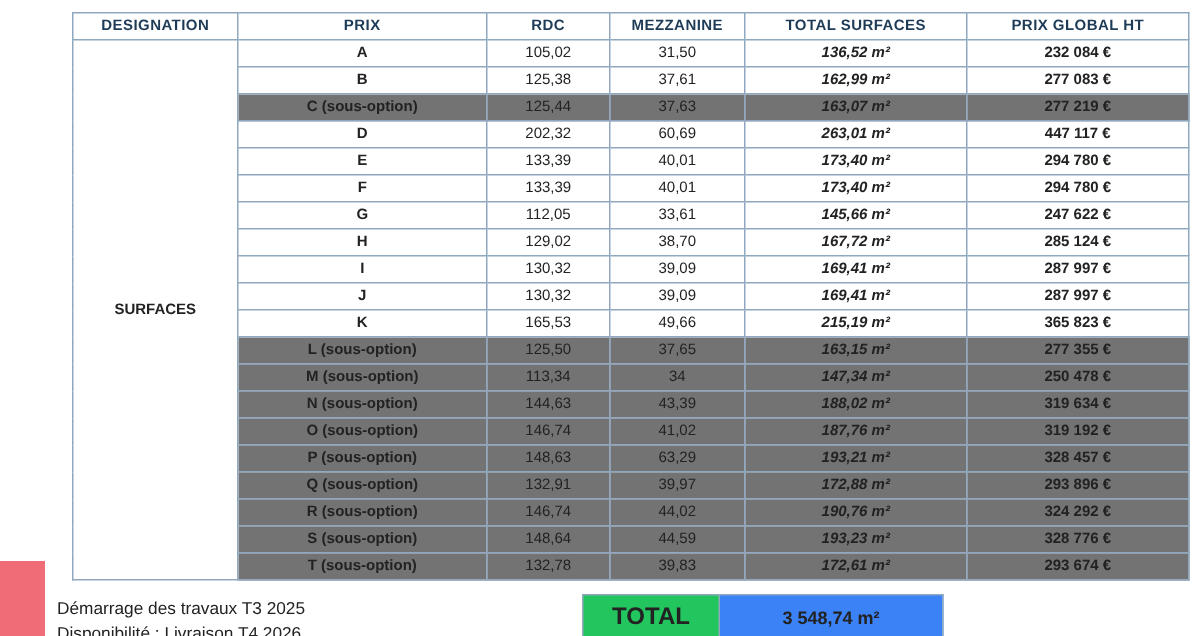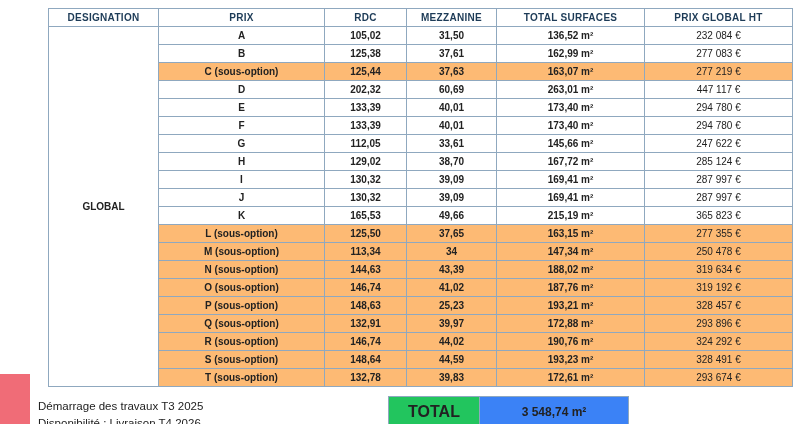--- a/index.html
+++ b/index.html
@@ -57,33 +57,33 @@
     font-size: 11px;
     color: #222;
     background: #ffffff;
   }
   td.lot {
     font-weight: bold;
     font-size: 10px;
   }
   td.num {
     font-size: 10px;
-    font-weight: bold;
   }
   td.total-s {
     font-weight: bold;
     font-size: 10px;
+    font-style: italic;
   }
   td.prix {
-    font-weight: normal;
+    font-weight: bold;
     font-size: 10px;
     margin-top: 24px;
   }
   tr.highlight td {
-    background: #fdba74;
+    background: #737373;
   }
 
   
   .bottom {
     position: absolute;
     left: 30px;
     top: 396px;
     width: 744px;
     height: 38px;
   }
@@ -162,21 +162,21 @@
         <th>DESIGNATION</th>
         <th>PRIX</th>
         <th>RDC</th>
         <th>MEZZANINE</th>
         <th>TOTAL SURFACES</th>
         <th>PRIX GLOBAL HT</th>
       </tr>
     </thead>
     <tbody id="tbody">
         <tr>
-          <td class="desig-cell" rowspan="20">GLOBAL</td>
+          <td class="desig-cell" rowspan="20">SURFACES</td>
           <td class="lot">A</td>
           <td class="num">105,02</td>
           <td class="num">31,50</td>
           <td class="total-s">136,52 m²</td>
           <td class="prix">232 084 €</td>
         </tr>
         <tr>
           <td class="lot">B</td>
           <td class="num">125,38</td>
           <td class="num">37,61</td>
@@ -270,21 +270,21 @@
         <tr class="highlight">
           <td class="lot">O (sous-option)</td>
           <td class="num">146,74</td>
           <td class="num">41,02</td>
           <td class="total-s">187,76 m²</td>
           <td class="prix">319 192 €</td>
         </tr>
         <tr class="highlight">
           <td class="lot">P (sous-option)</td>
           <td class="num">148,63</td>
-          <td class="num">25,23</td>
+          <td class="num">63,29</td>
           <td class="total-s">193,21 m²</td>
           <td class="prix">328 457 €</td>
         </tr>
         <tr class="highlight">
           <td class="lot">Q (sous-option)</td>
           <td class="num">132,91</td>
           <td class="num">39,97</td>
           <td class="total-s">172,88 m²</td>
           <td class="prix">293 896 €</td>
         </tr>
@@ -293,21 +293,21 @@
           <td class="num">146,74</td>
           <td class="num">44,02</td>
           <td class="total-s">190,76 m²</td>
           <td class="prix">324 292 €</td>
         </tr>
         <tr class="highlight">
           <td class="lot">S (sous-option)</td>
           <td class="num">148,64</td>
           <td class="num">44,59</td>
           <td class="total-s">193,23 m²</td>
-          <td class="prix">328 491 €</td>
+          <td class="prix">328 776 €</td>
         </tr>
         <tr class="highlight">
           <td class="lot">T (sous-option)</td>
           <td class="num">132,78</td>
           <td class="num">39,83</td>
           <td class="total-s">172,61 m²</td>
           <td class="prix">293 674 €</td>
         </tr>
       </tbody>
   </table>

